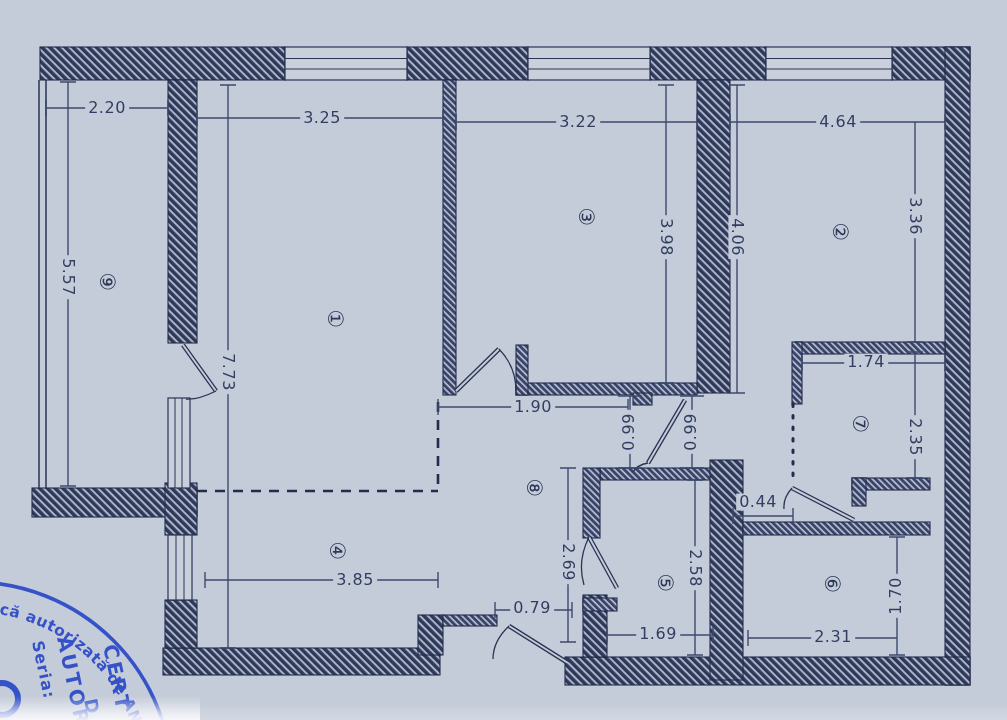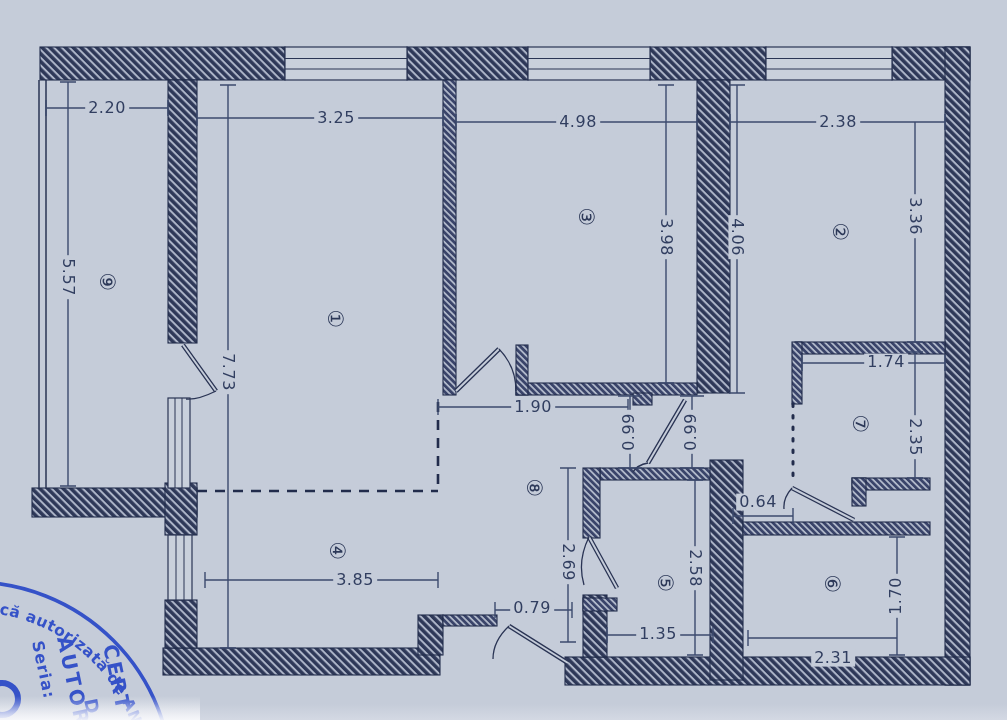--- a/index.html
+++ b/index.html
@@ -168,30 +168,30 @@
       <textPath href="#stampArc">că autorizată de ANCPI să ex</textPath>
     </text>
     <text transform="translate(103,646) rotate(78)" font-size="20" font-weight="700" letter-spacing="3" fill="#2b49c7">CERT</text>
     <text transform="translate(84,700) rotate(78)" font-size="18" font-weight="700" fill="#2b49c7">D</text>
     <text transform="translate(57,638) rotate(78)" font-size="20" font-weight="700" letter-spacing="3" fill="#2b49c7">AUTOR</text>
     <text transform="translate(32,642) rotate(78)" font-size="16" font-weight="700" letter-spacing="1" fill="#2b49c7">Seria:</text>
   </g>
 </svg>
 
 <span class="lbl" style="left:107px;top:108px">2.20</span>
-<span class="lbl" style="left:336px;top:118px">3.25</span>
-<span class="lbl" style="left:578px;top:122px">4.98</span>
-<span class="lbl" style="left:838px;top:122px">2.38</span>
+<span class="lbl" style="left:322px;top:118px">3.25</span>
+<span class="lbl" style="left:578px;top:122px">3.22</span>
+<span class="lbl" style="left:838px;top:122px">4.64</span>
 <span class="lbl" style="left:533px;top:407px">1.90</span>
-<span class="lbl" style="left:886px;top:362px">1.74</span>
-<span class="lbl" style="left:758px;top:502px">0.64</span>
-<span class="lbl" style="left:658px;top:634px">1.35</span>
+<span class="lbl" style="left:866px;top:362px">1.74</span>
+<span class="lbl" style="left:758px;top:502px">0.44</span>
+<span class="lbl" style="left:658px;top:634px">1.69</span>
 <span class="lbl" style="left:532px;top:608px">0.79</span>
 <span class="lbl" style="left:355px;top:580px">3.85</span>
-<span class="lbl" style="left:833px;top:658px">2.31</span>
+<span class="lbl" style="left:833px;top:637px">2.31</span>
 
 <span class="lbl rotcw" style="left:68px;top:277px">5.57</span>
 <span class="lbl rotcw" style="left:228px;top:372px">7.73</span>
 <span class="lbl rotcw" style="left:666px;top:237px">3.98</span>
 <span class="lbl rotcw" style="left:737px;top:237px">4.06</span>
 <span class="lbl rotcw" style="left:915px;top:216px">3.36</span>
 <span class="lbl rotcw" style="left:915px;top:437px">2.35</span>
 <span class="lbl rotcw" style="left:568px;top:562px">2.69</span>
 <span class="lbl rotcw" style="left:695px;top:568px">2.58</span>
 

